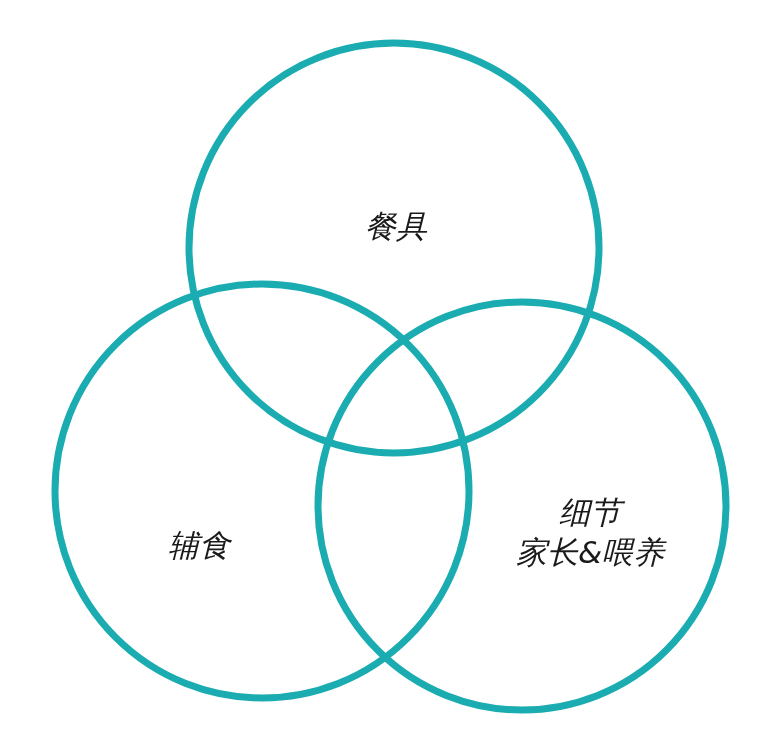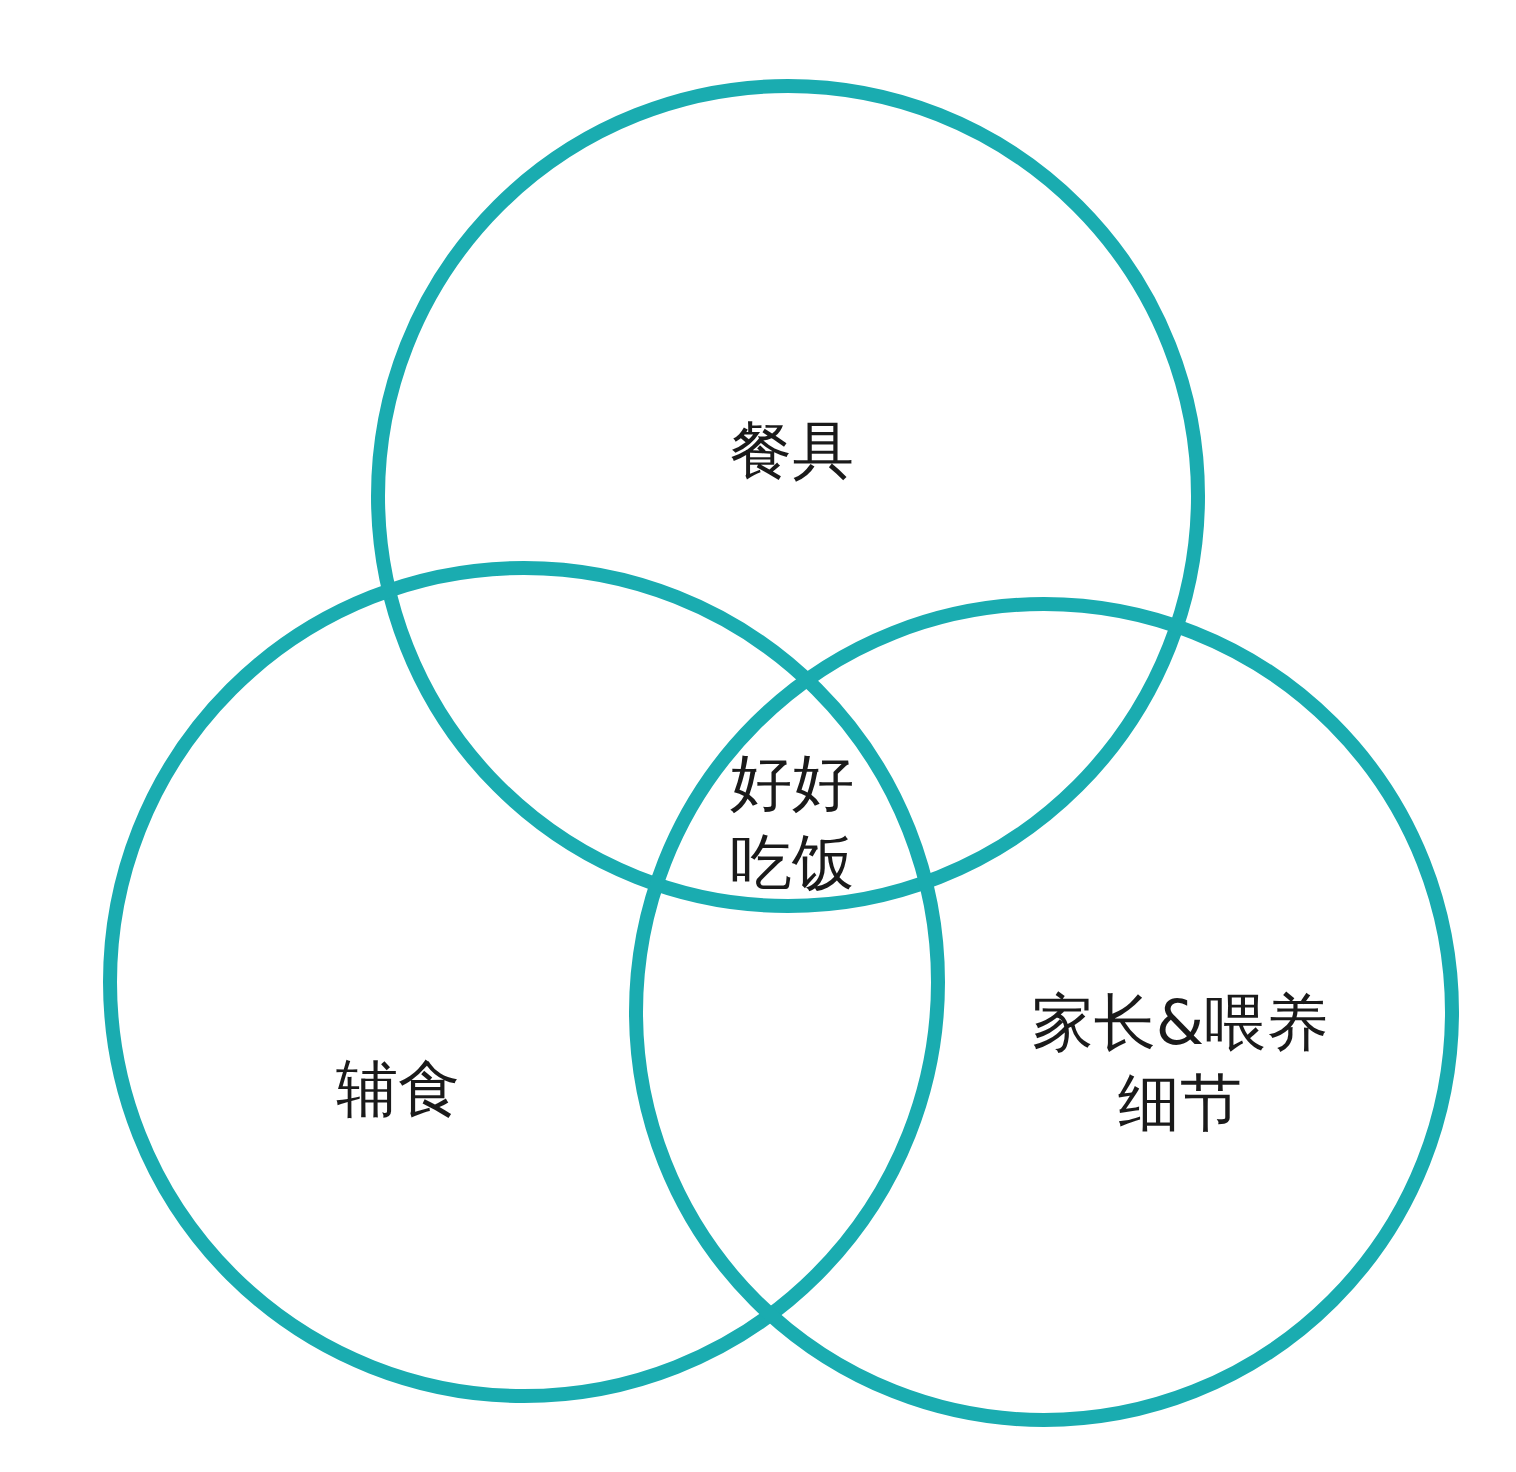--- a/index.html
+++ b/index.html
@@ -8,42 +8,38 @@
     svg { position: absolute; left: 0; top: 0; }
     .label {
       position: absolute;
       font-family: "DejaVu Sans", "Liberation Sans", sans-serif;
       color: #1a1a1a;
       font-size: 31px;
       line-height: 40px;
       text-align: center;
       white-space: nowrap;
     }
-    .label span { display: block; }
+    .label span { display: block; font-style: italic; }
   </style>
 </head>
 <body>
 
 <div class="canvas">
   <svg width="758" height="736" viewBox="0 0 758 736">
     <circle cx="394" cy="248" r="205" fill="none" stroke="#1aacb0" stroke-width="7"></circle>
     <circle cx="262" cy="491" r="207" fill="none" stroke="#1aacb0" stroke-width="7"></circle>
     <circle cx="522" cy="506" r="204" fill="none" stroke="#1aacb0" stroke-width="7"></circle>
   </svg>
 
   <div class="label" style="left:354px; top:206px; width:84px;">
     <span>餐具</span>
   </div>
 
-  <div class="label" style="left:348px; top:372px; width:96px;">
-    <span>好好</span>
-    <span>吃饭</span>
-  </div>
 
   <div class="label" style="left:149px; top:525px; width:100px;">
     <span>辅食</span>
   </div>
 
   <div class="label" style="left:490px; top:492px; width:200px;">
+    <span>细节</span>
     <span>家长&amp;喂养</span>
-    <span>细节</span>
   </div>
 </div>
 
 </body></html>

